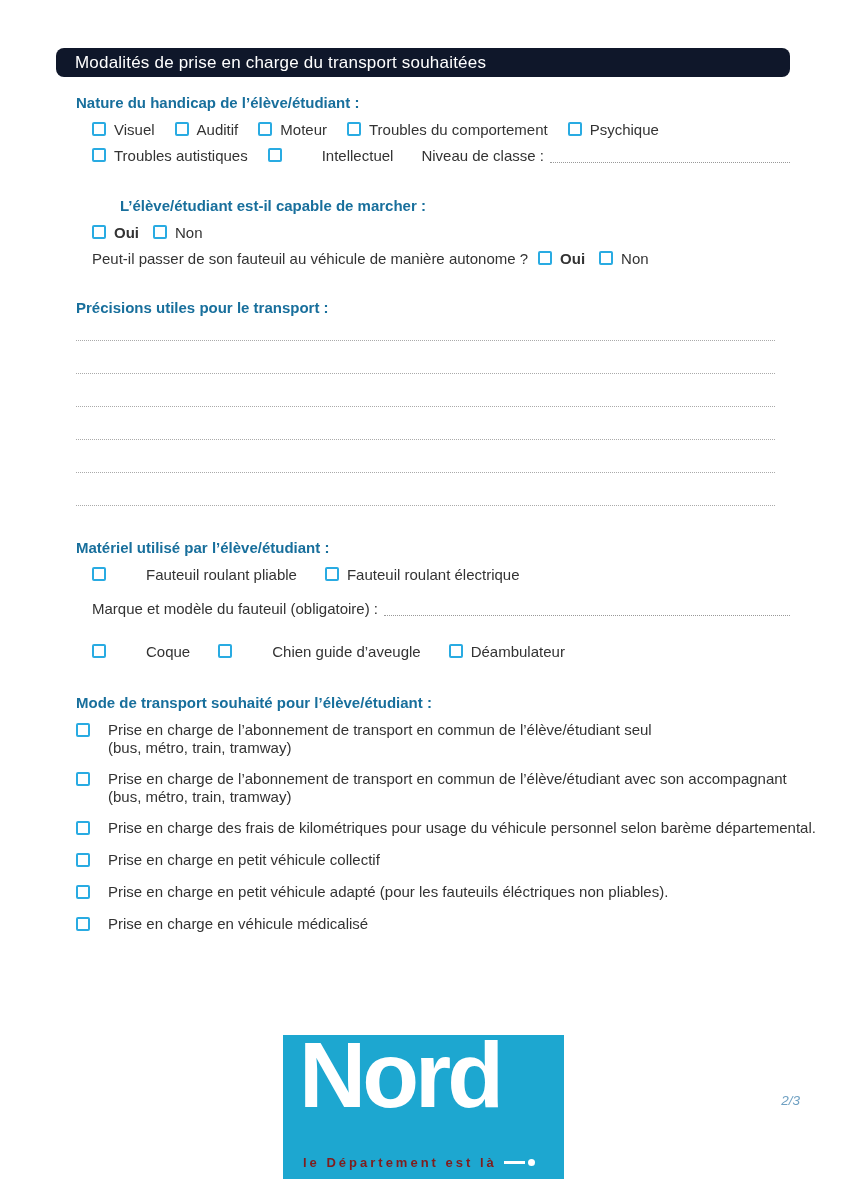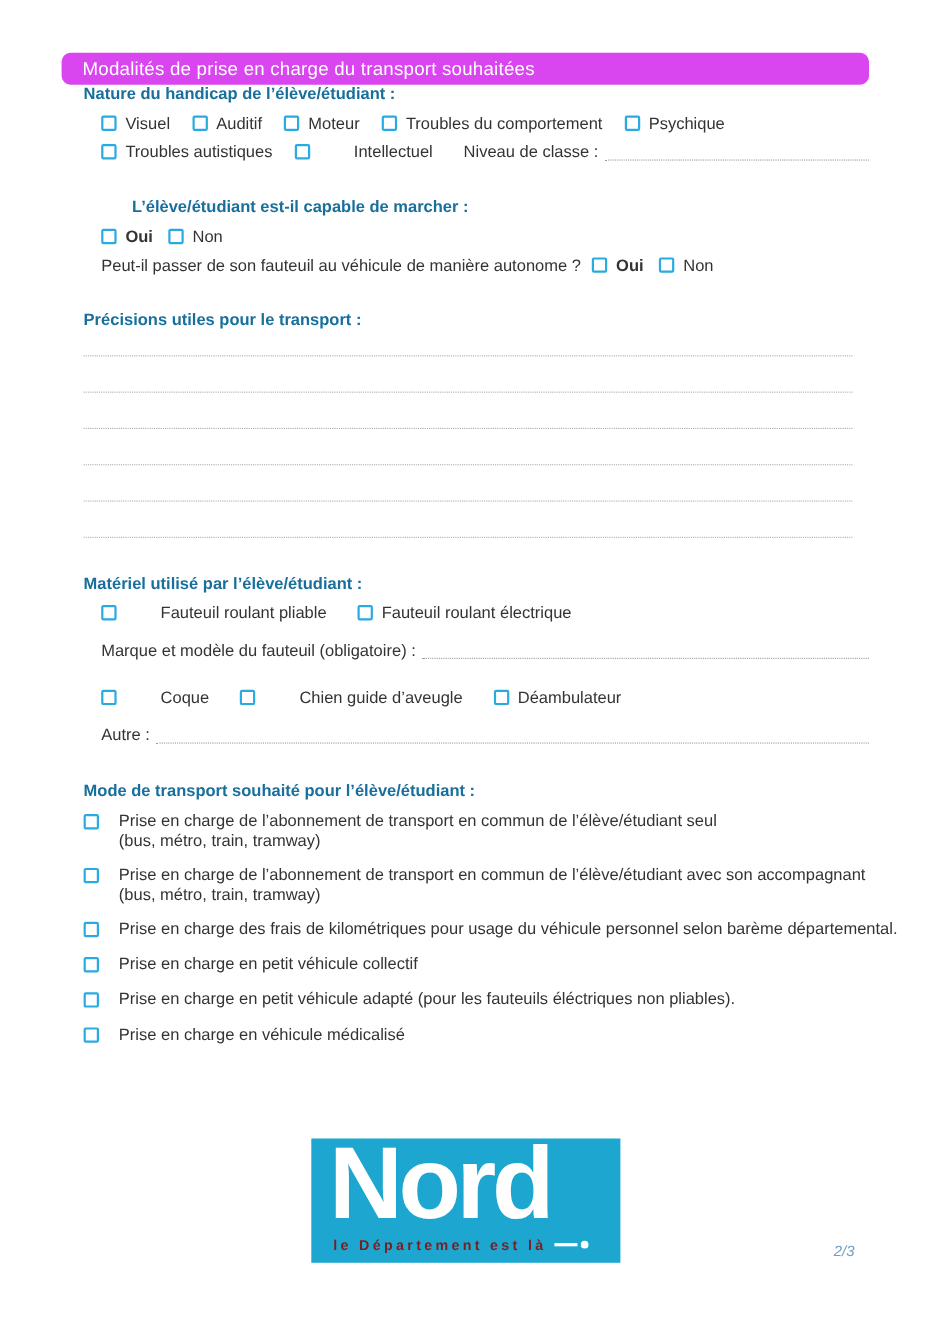--- a/index.html
+++ b/index.html
@@ -15,21 +15,21 @@
     width: 848px; height: 1200px;
     background: #ffffff;
     overflow: hidden;
   }
 
   
   .banner {
     position: absolute;
     left: 56px; top: 48px;
     width: 734px; height: 29px;
-    background: #d946ef;
+    background: #0f172a;
     border-radius: 8px;
     color: #ffffff;
     font-size: 17px;
     line-height: 29px;
     padding-left: 19px;
     letter-spacing: 0.2px;
   }
 
   .content {
     position: absolute;
@@ -63,40 +63,40 @@
   .writing-line { height: 33px; border-bottom: 1px dotted #aaaaaa; }
   .writing-line.first { height: 23px; }
 
   
   .mode-item { display: flex; align-items: flex-start; }
   .mode-item .cb { margin-top: 2px; }
   .mode-lines { font-size: 15px; line-height: 18px; }
   .mode-lines span { display: block; white-space: nowrap; margin-left: 10px; }
 
   
-  .mt-h1 { }
+  .mt-h1 { margin-top: 17px; }
   .mt-6  { margin-top: 6px; }
   .mt-31 { margin-top: 31px; margin-left: 44px; }
   .mt-30 { margin-top: 30px; }
   .mt-32 { margin-top: 32px; }
   .mt-14 { margin-top: 14px; }
   .mt-23 { margin-top: 23px; }
   .mt-8  { margin-top: 8px; }
   .mt-13 { margin-top: 13px; }
 
   .gap-20 { margin-right: 20px; }
   .gap-28 { margin-right: 28px; gap: 32px; }
   .gap-14 { margin-right: 14px; font-weight: bold; }
   .q-text { margin-right: 10px; white-space: nowrap; }
 
   
   .logo {
     position: absolute;
     left: 283px; top: 1035px;
-    width: 281px; height: 113px;
+    width: 281px; height: 144px;
     background: #1DA7D0;
     text-decoration: underline;
   }
   .logo-word {
     position: absolute;
     left: 16px; top: -10px;
     color: #ffffff;
     font-size: 93px;
     font-weight: bold;
     letter-spacing: -4px;
@@ -111,22 +111,23 @@
     font-size: 13px;
     letter-spacing: 3px;
     white-space: nowrap;
   }
   .arrow { display: inline-flex; align-items: center; margin-left: 7px; }
   .arrow-line { width: 21px; height: 3px; background: #ffffff; }
   .arrow-dot { width: 7px; height: 7px; border-radius: 50%; background: #ffffff; margin-left: 3px; }
 
   .pageno {
     position: absolute;
-    left: 758px; top: 1130px;
+    left: 758px; top: 1093px;
     width: 42px;
+    text-align: right;
     font-style: italic;
     font-size: 13.5px;
     color: #6FA0C2;
   }
 </style>
 </head>
 <body>
 
 <div class="page">
 
@@ -236,24 +237,20 @@
       <label class="cb-item gap-28">
         <span class="cb"></span>
         <span class="lbl">Chien guide d’aveugle</span>
       </label>
       <label class="cb-item">
         <span class="cb"></span>
         <span class="lbl">Déambulateur</span>
       </label>
     </div>
 
-    <div class="row mt-14">
-      <span class="lbl">Autre :</span>
-      <span class="leader"></span>
-    </div>
 
     <div class="sec-heading mt-32">Mode de transport souhaité pour l’élève/étudiant :</div>
 
     <label class="mode-item mt-8">
       <span class="cb"></span>
       <span class="mode-lines">
         <span>Prise en charge de l’abonnement de transport en commun de l’élève/étudiant seul</span>
         <span>(bus, métro, train, tramway)</span>
       </span>
     </label>

